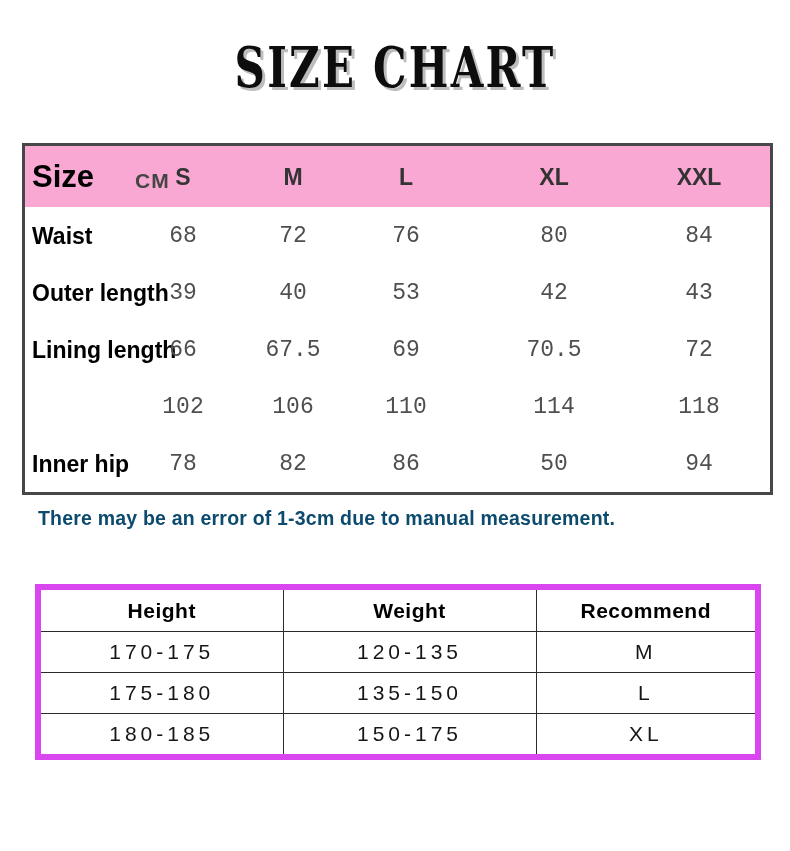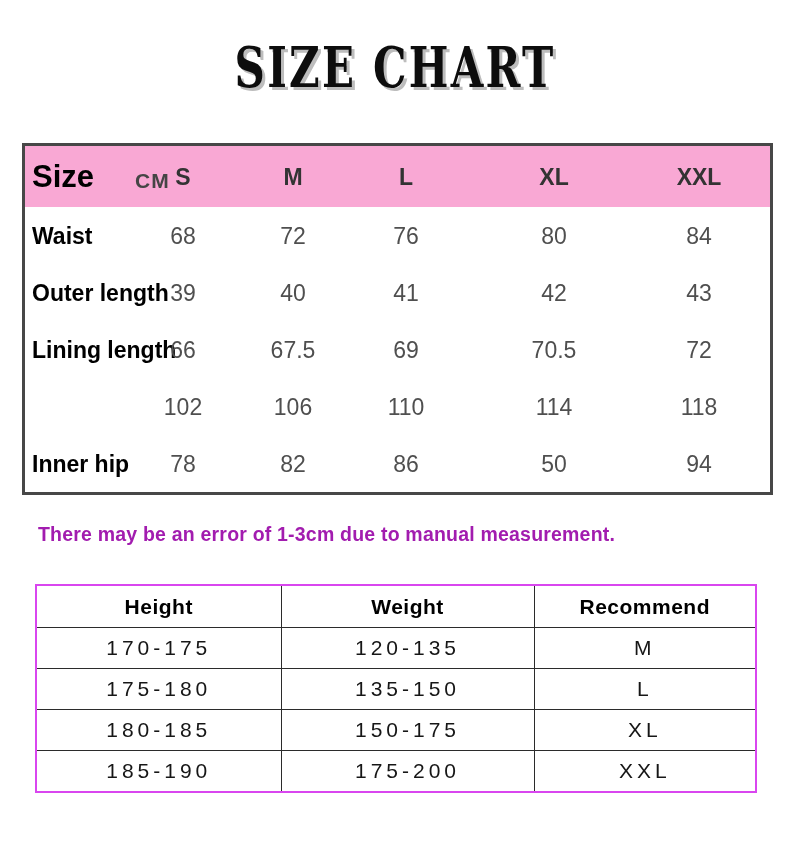--- a/index.html
+++ b/index.html
@@ -50,43 +50,42 @@
     position:absolute; top:50%; transform:translate(-50%,-50%);
     font-size:23px; font-weight:bold; color:#333;
   }
   .row-label {
     position:absolute; left:7px; top:50%; transform:translateY(-50%);
     font-size:23px; font-weight:bold; color:#000;
     white-space:nowrap;
   }
   .val {
     position:absolute; top:50%; transform:translate(-50%,-50%);
-    font-family:Liberation Sans, sans-serif;
+    font-family:Liberation Mono, monospace;
     font-size:23px; color:#4f4f4f;
   }
   .c1 { left:158px; }
   .c2 { left:268px; }
   .c3 { left:381px; }
   .c4 { left:529px; }
   .c5 { left:674px; }
 
   
   .note {
     position:absolute; left:38px; top:503px;
-    font-size:19.5px; font-weight:bold; color:#a21caf;
+    font-size:19.5px; font-weight:bold; color:#0c4a6e;
     line-height:31px; letter-spacing:0.2px;
     white-space:nowrap;
-    margin-top:16px;
   }
 
   
   .t2 {
     position:absolute; left:35px; top:584px; width:720px;
     border-collapse:collapse; table-layout:fixed;
-    border:2px solid #d946ef;
+    border:6px solid #d946ef;
   }
   .t2 th, .t2 td {
     border:1px solid #2b2b2b;
     text-align:center;
     vertical-align:middle;
     padding:0;
   }
   .t2 th {
     height:41px;
     font-size:21px; font-weight:bold; color:#000;
@@ -120,21 +119,21 @@
     <span class="val c2">72</span>
     <span class="val c3">76</span>
     <span class="val c4">80</span>
     <span class="val c5">84</span>
   </div>
 
   <div class="t1-row">
     <span class="row-label">Outer length</span>
     <span class="val c1">39</span>
     <span class="val c2">40</span>
-    <span class="val c3">41</span>
+    <span class="val c3">53</span>
     <span class="val c4">42</span>
     <span class="val c5">43</span>
   </div>
 
   <div class="t1-row">
     <span class="row-label">Lining length</span>
     <span class="val c1">66</span>
     <span class="val c2">67.5</span>
     <span class="val c3">69</span>
     <span class="val c4">70.5</span>
@@ -185,19 +184,14 @@
     <tr>
       <td>175-180</td>
       <td>135-150</td>
       <td>L</td>
     </tr>
     <tr>
       <td>180-185</td>
       <td>150-175</td>
       <td>XL</td>
     </tr>
-    <tr>
-      <td>185-190</td>
-      <td>175-200</td>
-      <td>XXL</td>
-    </tr>
   </tbody>
 </table>
 
 </body></html>

